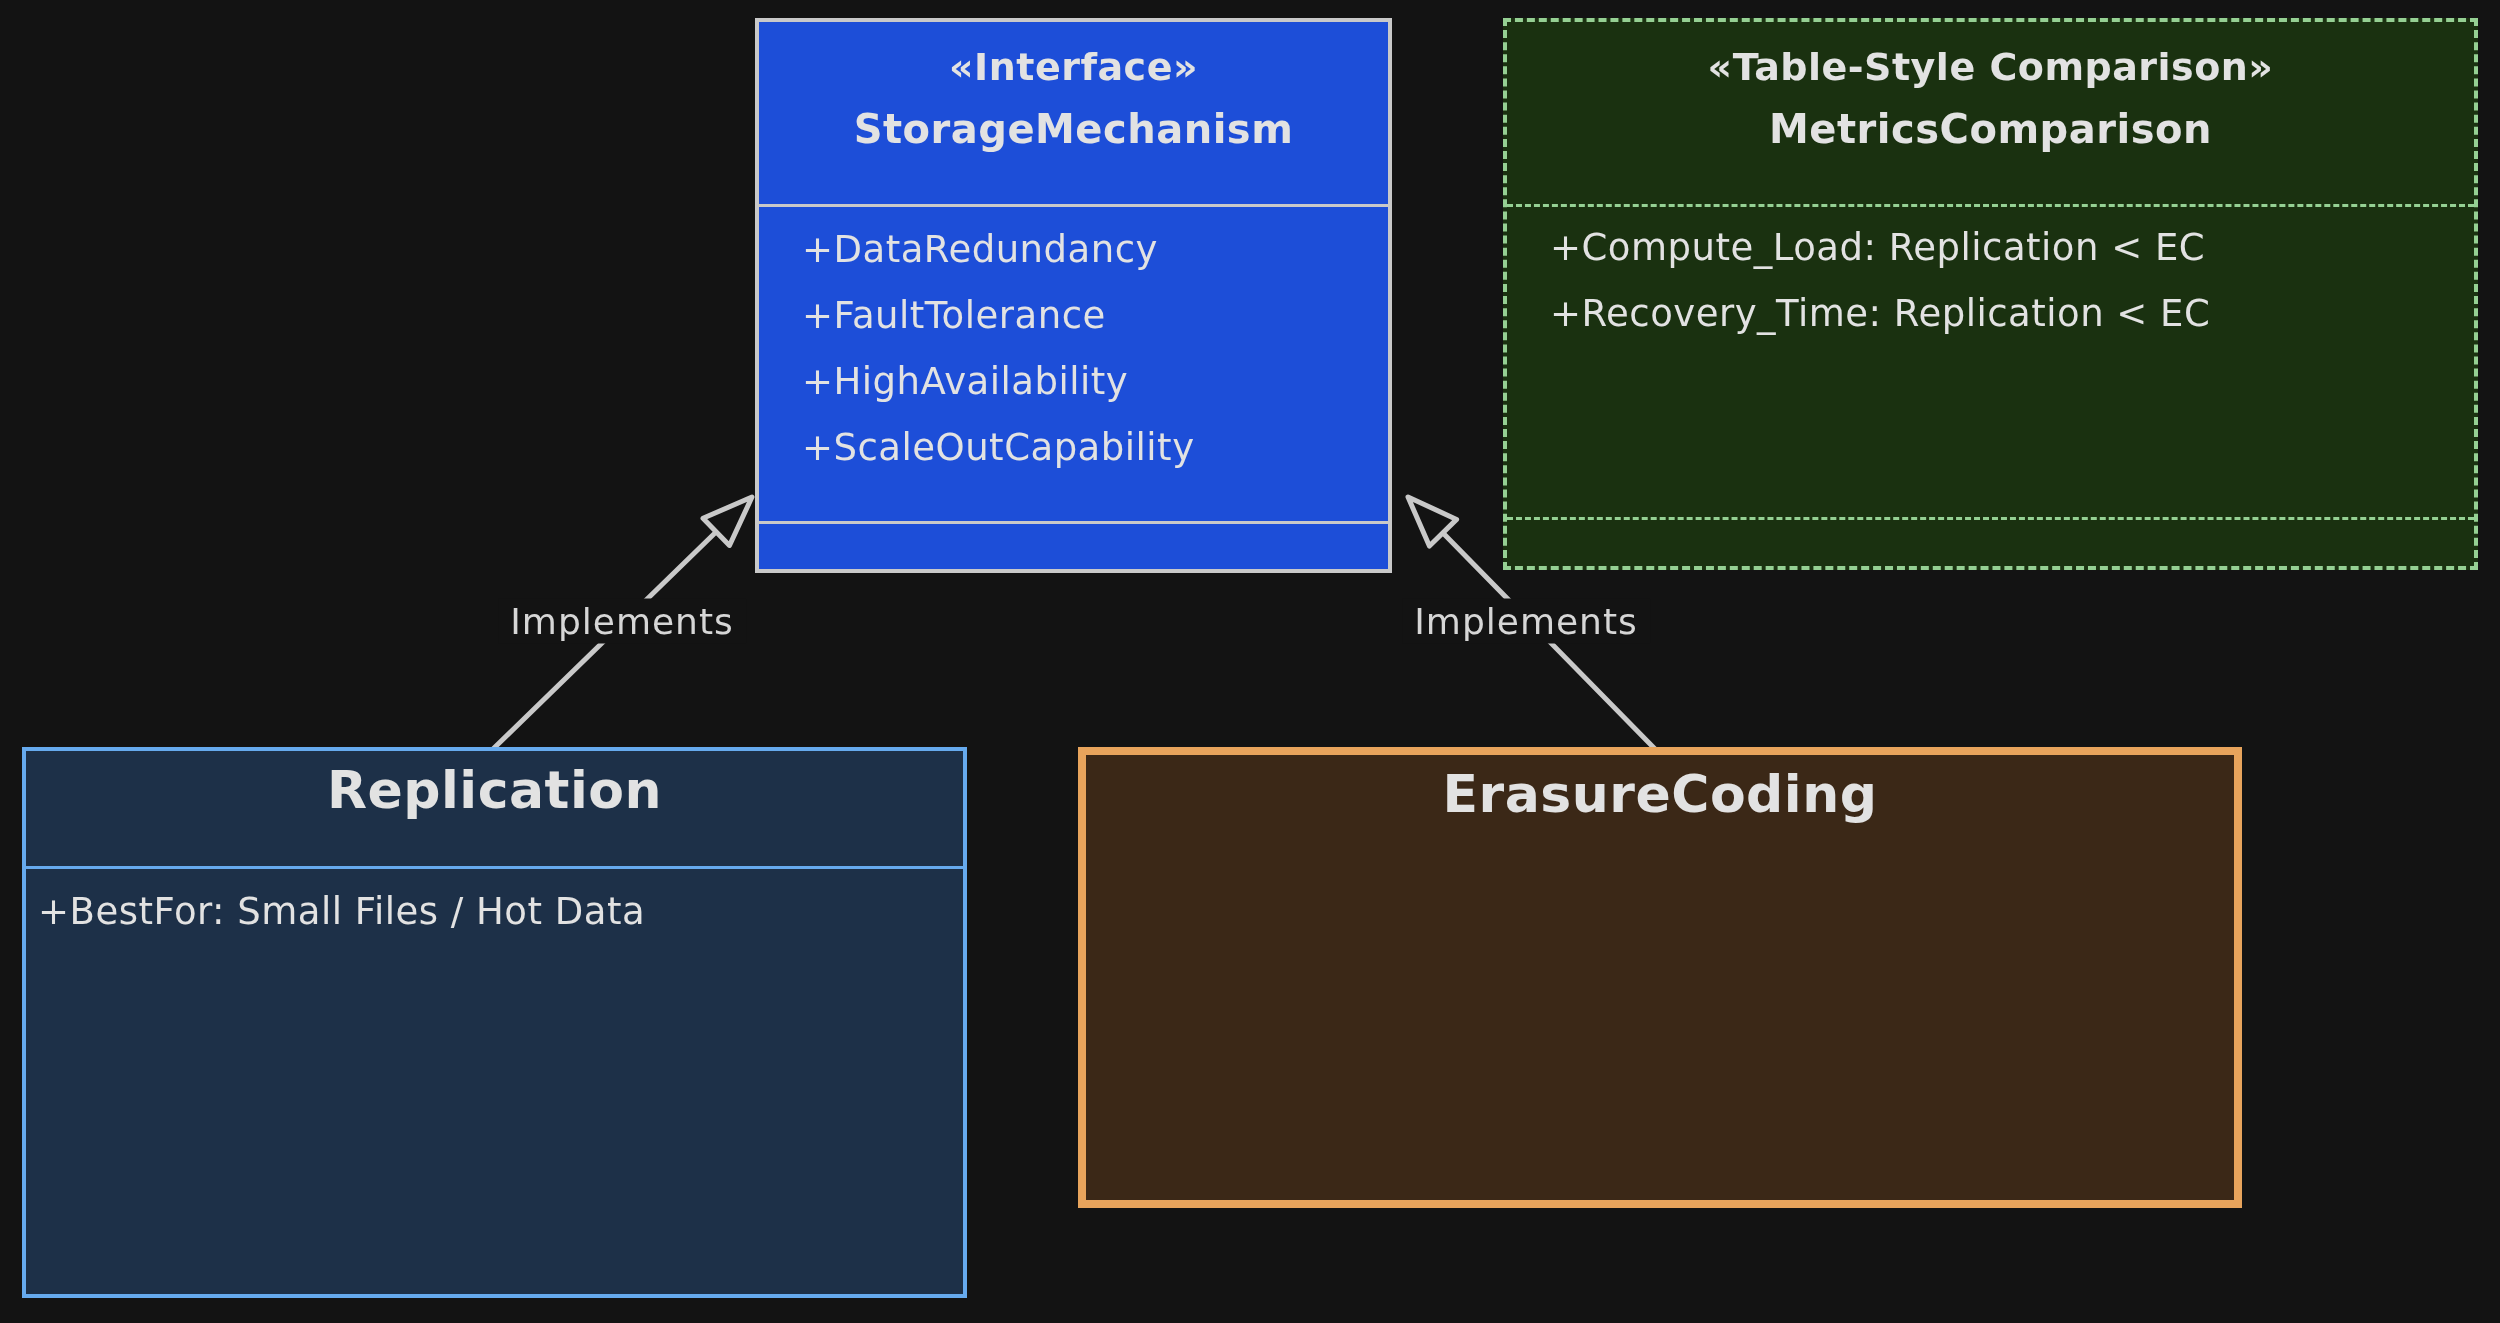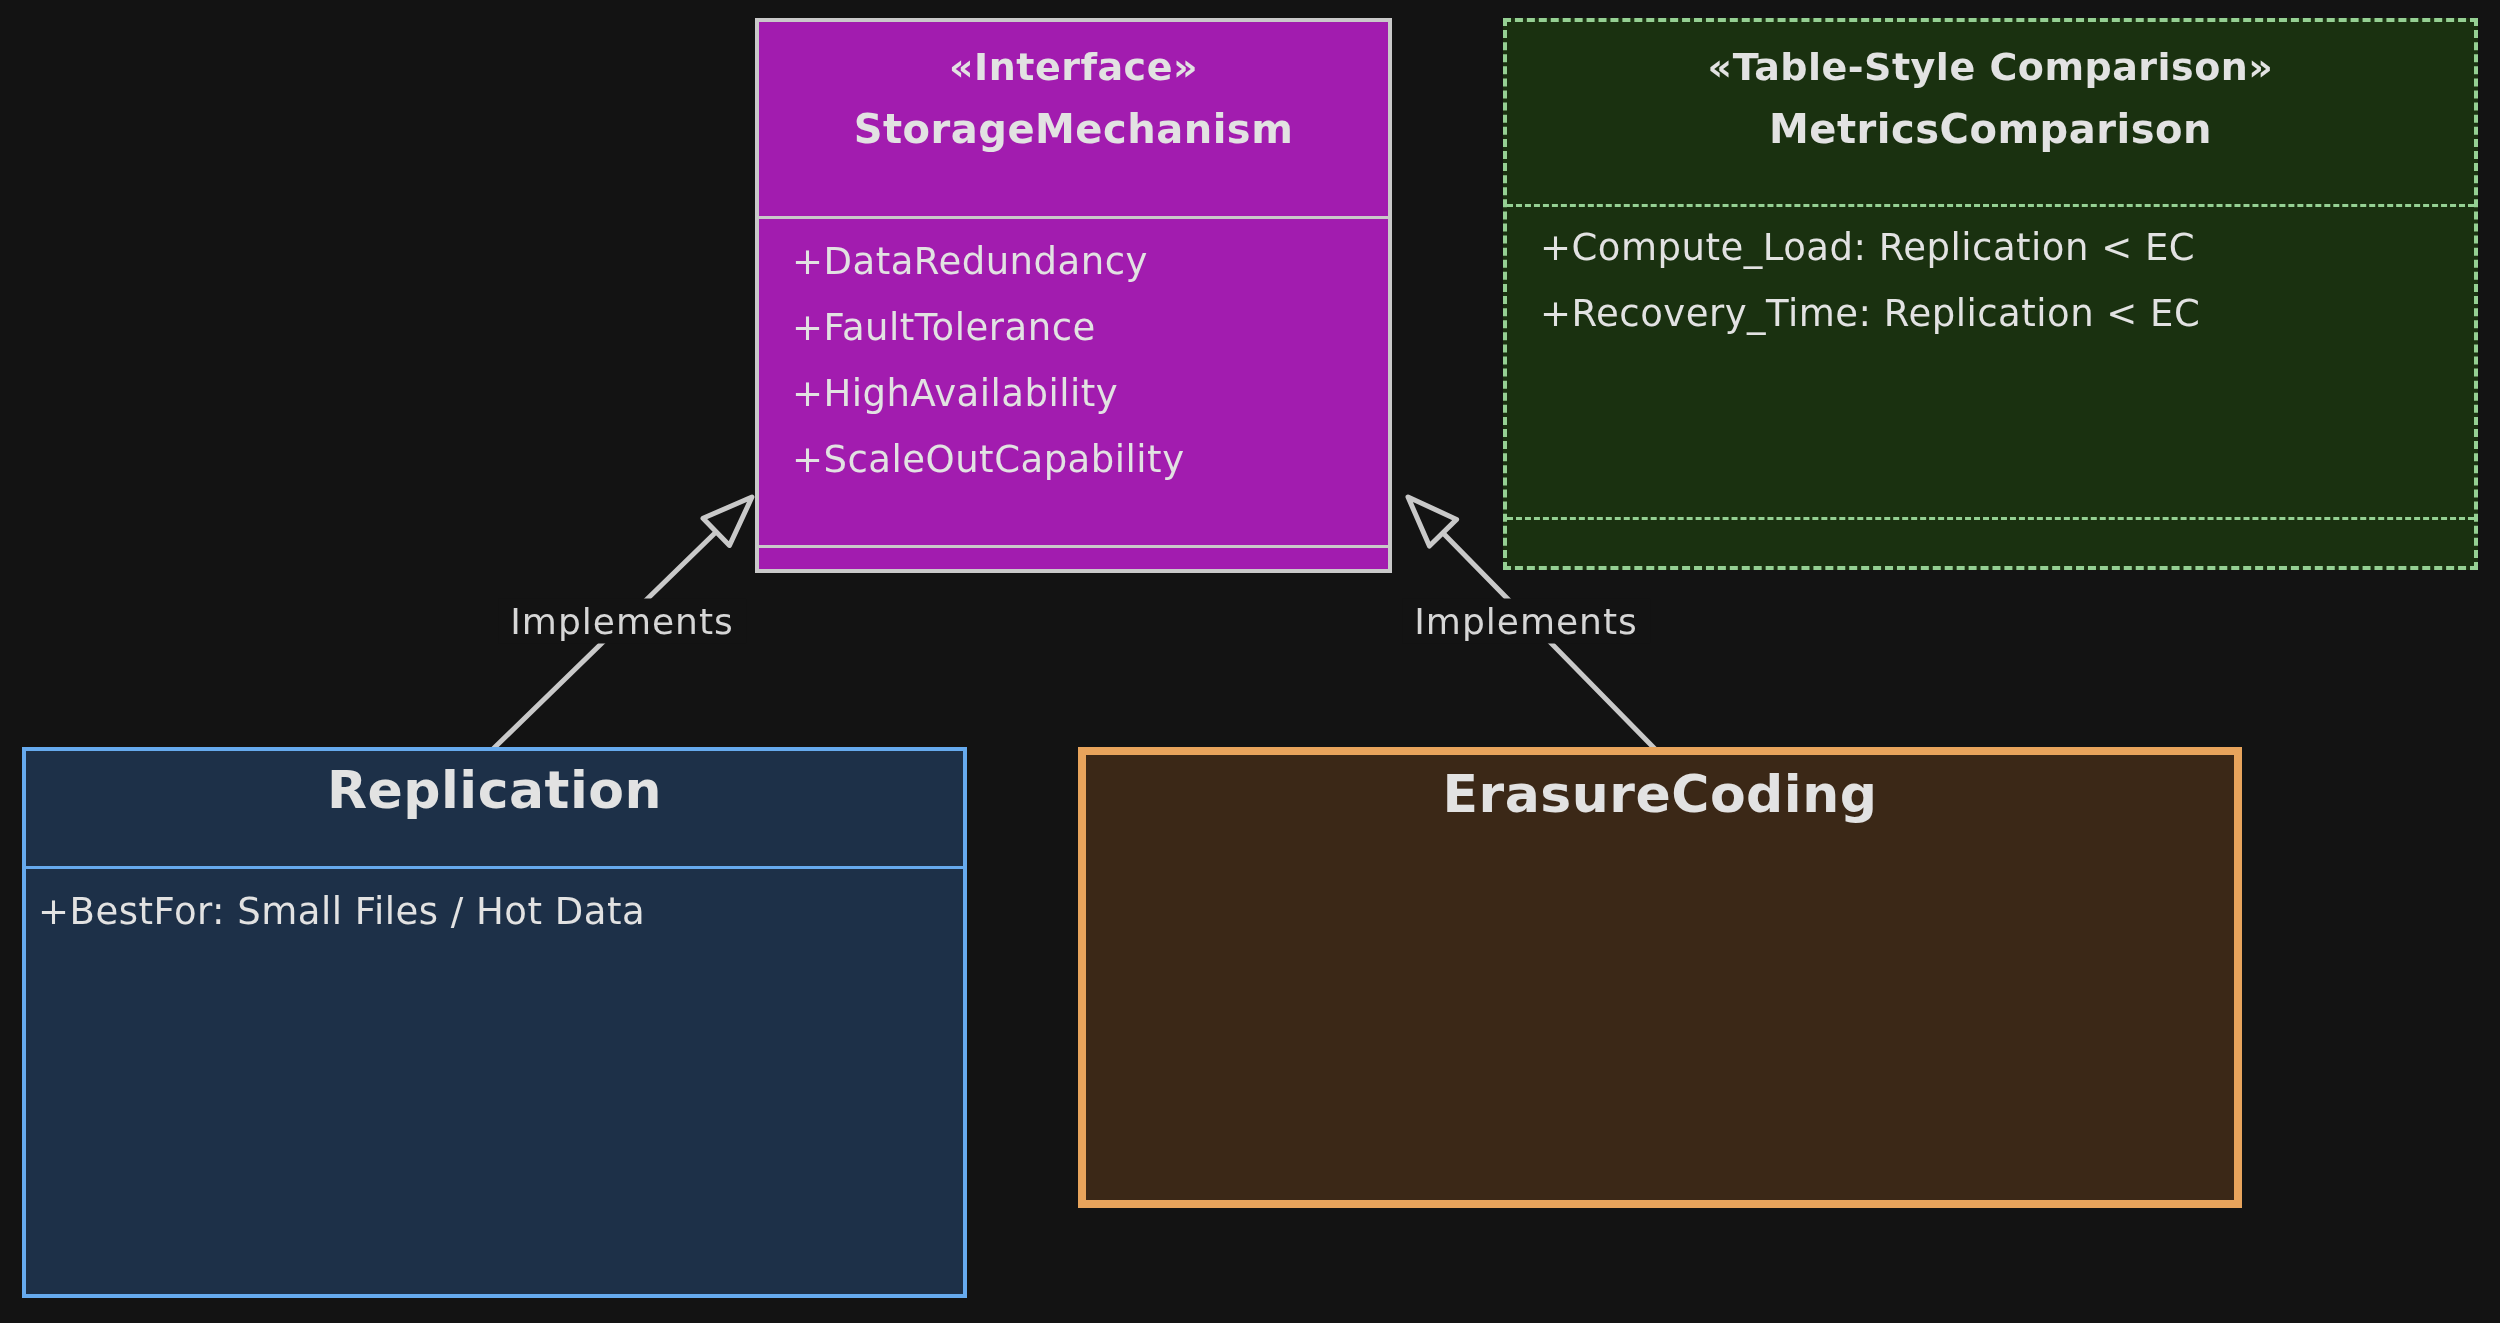--- a/index.html
+++ b/index.html
@@ -9,21 +9,21 @@
     font-family:"DejaVu Sans",sans-serif;
     color:#e2e2e2;
   }
   .uml-box{position:absolute;box-sizing:border-box;display:flex;flex-direction:column;}
   .uml-box .comp{box-sizing:border-box;overflow:hidden;}
   .uml-box .comp + .comp{border-top-style:inherit;border-top-width:3px;border-top-color:inherit;}
 
   
   .box-interface{
     left:755px;top:18px;width:637px;height:555px;
-    background:#a21caf;border:4px solid #c9c9c9;border-color:#c9c9c9;border-top-style:solid;gap:12px;
+    background:#1d4ed8;border:4px solid #c9c9c9;border-color:#c9c9c9;border-top-style:solid;
   }
   
   .box-metrics{
     left:1503px;top:18px;width:975px;height:552px;
     background:#1a3110;border:4px dashed #95d093;border-color:#95d093;
   }
   .box-metrics .comp + .comp{border-top-style:dashed;}
   
   .box-replication{
     left:22px;top:747px;width:945px;height:551px;
@@ -34,21 +34,21 @@
     left:1078px;top:747px;width:1164px;height:461px;
     background:#3b2817;border:8px solid #0ea5e9;border-color:#e8a45c;
   }
 
   .comp-title{text-align:center;padding-top:14px;}
   .comp-title .stereotype{font-size:38px;font-weight:bold;line-height:62px;letter-spacing:0.5px;}
   .comp-title .cname{font-size:40px;font-weight:bold;line-height:62px;letter-spacing:0.5px;}
   .comp-title-small{text-align:center;padding-top:8px;}
   .comp-title-small .cname{font-size:52px;font-weight:bold;line-height:62px;letter-spacing:0.5px;}
 
-  .attr-row{font-size:37px;line-height:66px;padding-left:33px;white-space:nowrap;letter-spacing:0.5px;}
+  .attr-row{font-size:37px;line-height:66px;padding-left:20px;white-space:nowrap;letter-spacing:0.5px;margin-left:23px;}
   .attr-row-sm{font-size:37px;line-height:62px;padding-left:12px;white-space:nowrap;letter-spacing:0.5px;}
 
   .h-title-lg{height:182px;}
   .h-attrs-if{height:317px;padding-top:10px;}
   .h-attrs-gr{height:313px;padding-top:8px;}
   .h-title-sm{height:115px;}
   .h-bestfor{height:119px;padding-top:12px;}
   .h-attrs-cls{height:309px;padding-top:16px;}
   .comp-fill{flex:1 1 auto;}
 

